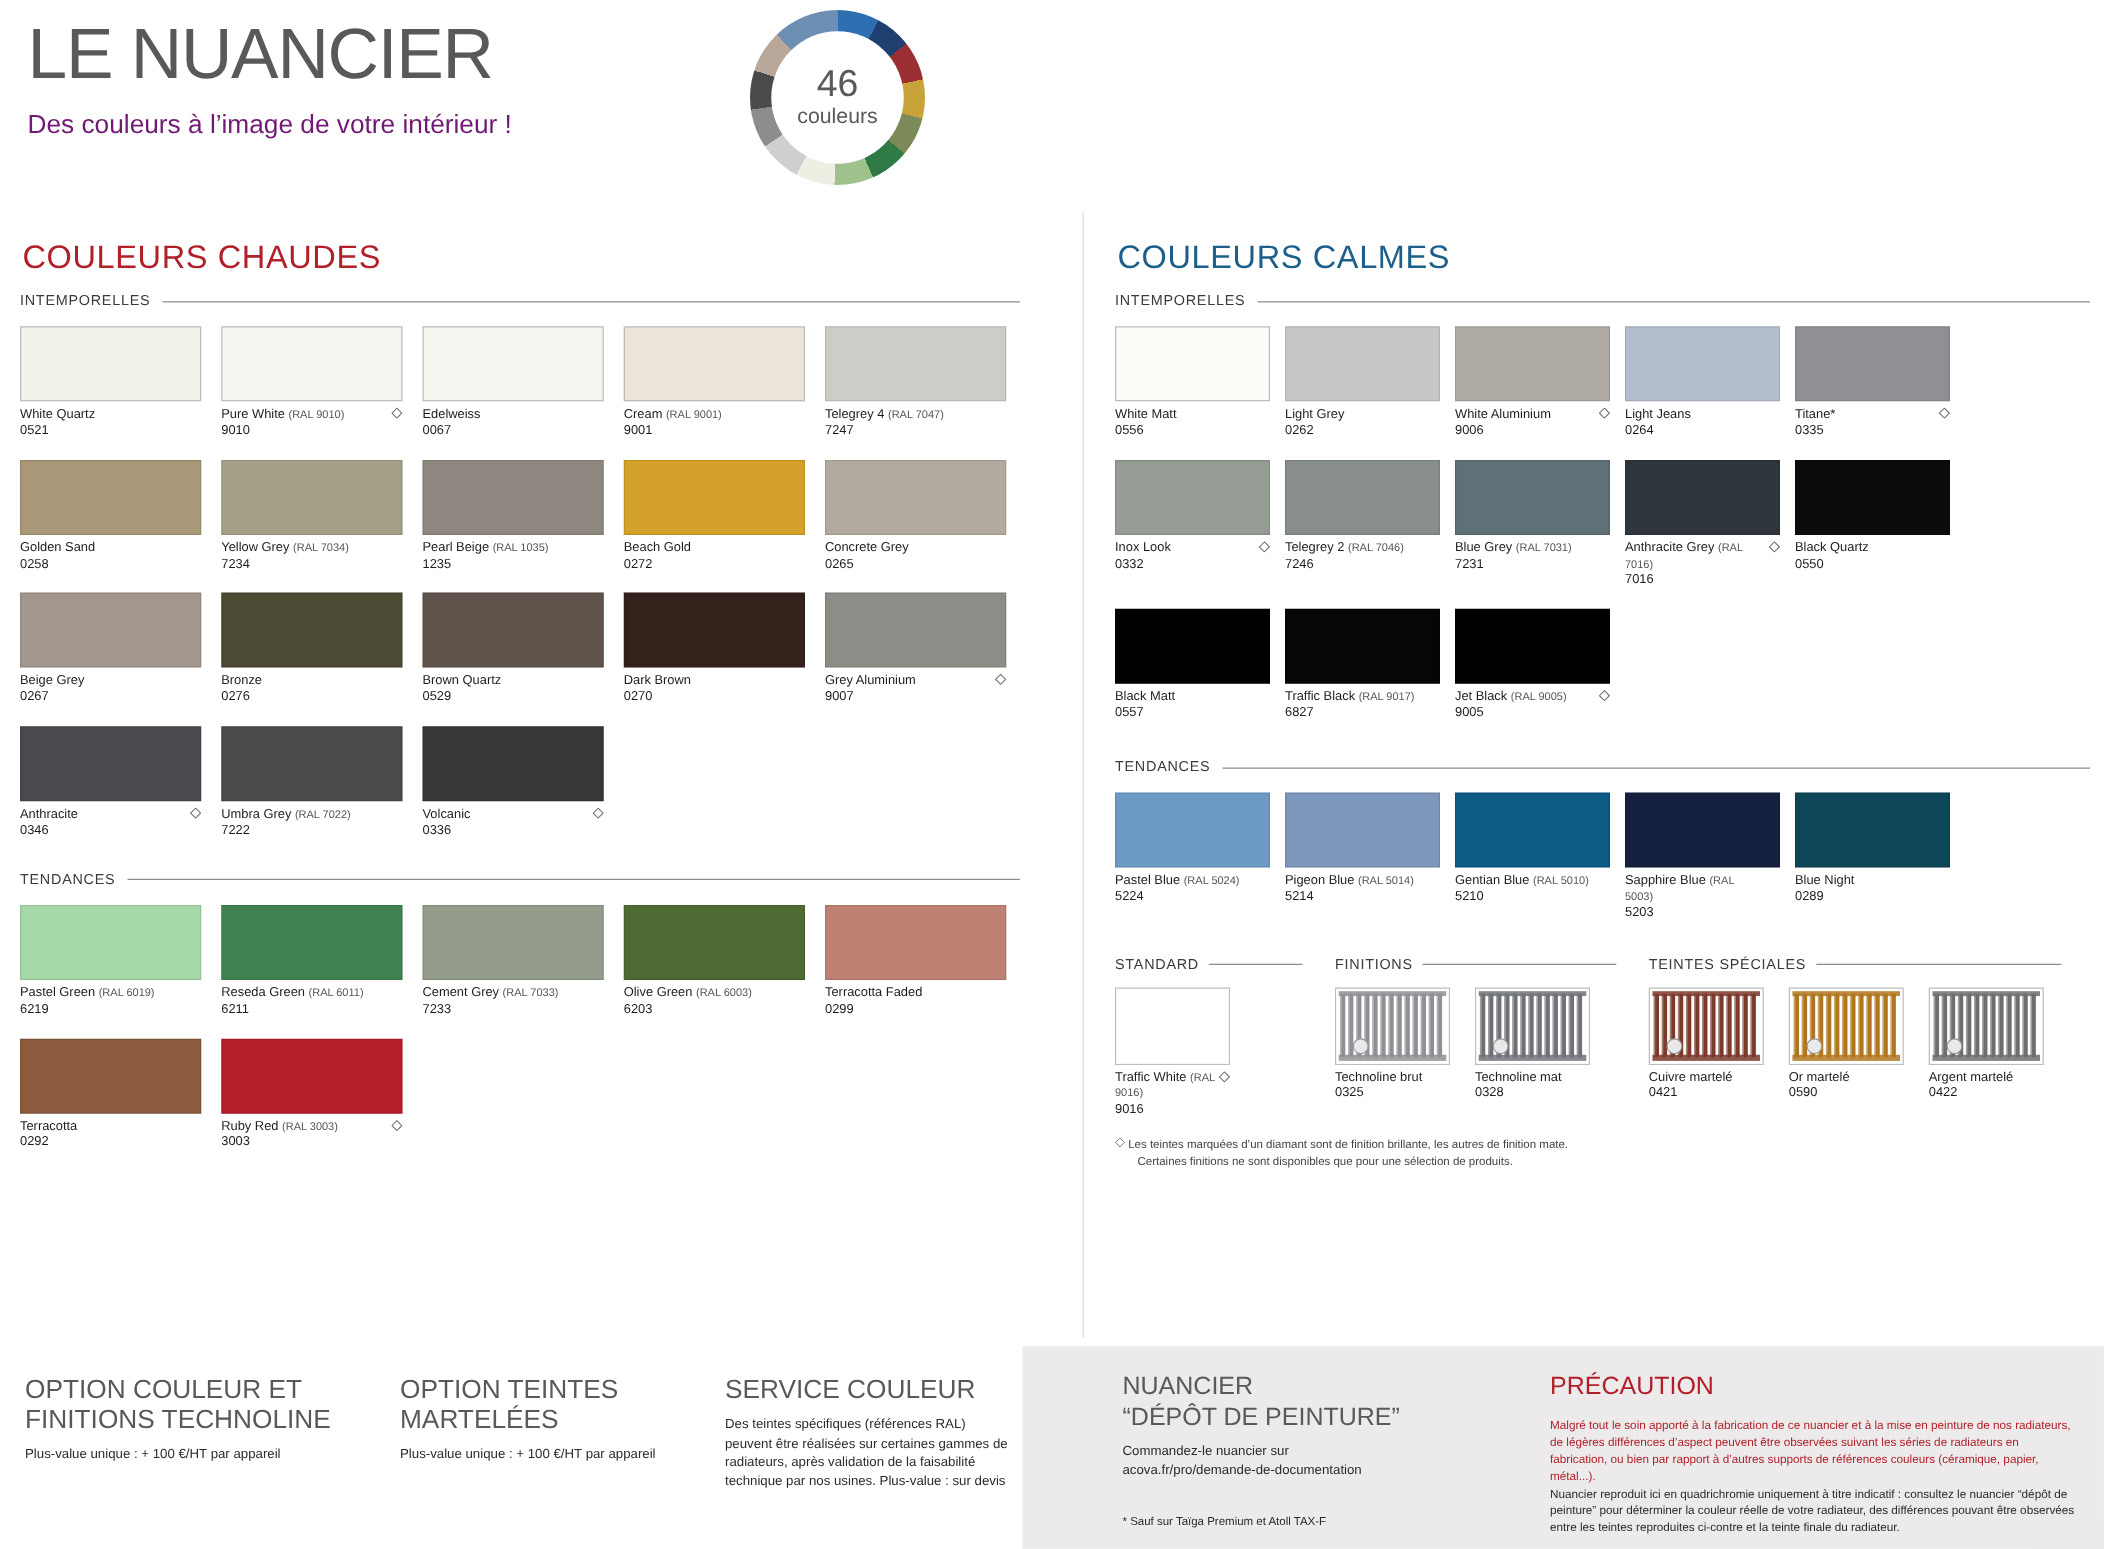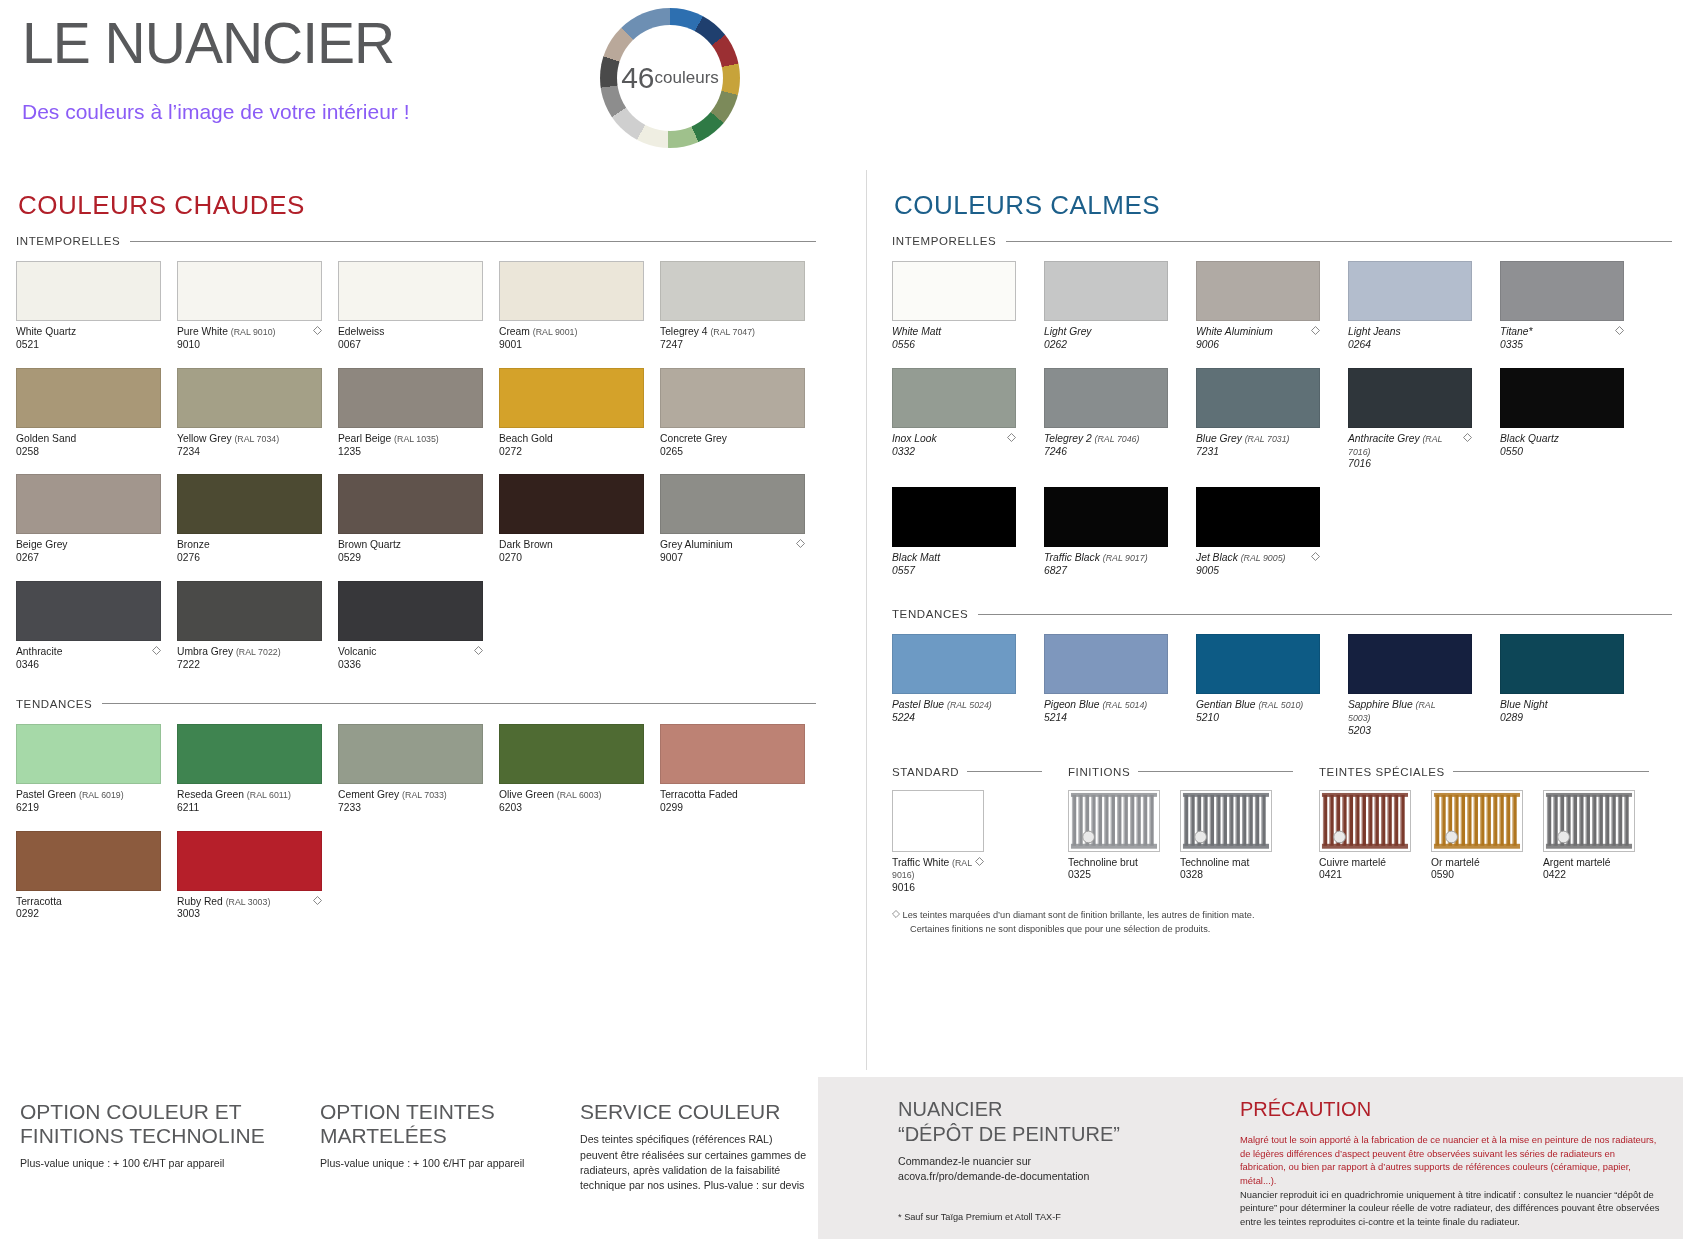--- a/index.html
+++ b/index.html
@@ -12,21 +12,21 @@
     overflow:hidden;
   }
   .page{position:relative;width:1683px;height:1239px;}
 
   
   .header{position:absolute;left:22px;top:14px;width:760px;height:140px;}
   .title{
     font-size:57px;letter-spacing:-1px;font-weight:400;color:#58595b;
     line-height:1.05;margin:0;padding:0;
   }
-  .subtitle{font-size:21px;color:#8b5cf6;margin-top:26px;}
+  .subtitle{font-size:21px;color:#701a75;margin-top:14px;}
   .wheel{position:absolute;left:600px;top:8px;width:140px;height:140px;}
   .wheel-outer{
     position:absolute;left:0;top:0;width:140px;height:140px;border-radius:50%;
     background:conic-gradient(
       #2d6fb0 0deg 28deg,
       #1f3f6e 28deg 52deg,
       #9b2f33 52deg 78deg,
       #c7a33a 78deg 104deg,
       #7c8a5a 104deg 130deg,
       #2f7a45 130deg 156deg,
@@ -34,21 +34,21 @@
       #efeee2 182deg 208deg,
       #cfcfcf 208deg 236deg,
       #8d8d8d 236deg 262deg,
       #4a4a4a 262deg 288deg,
       #b9a89a 288deg 316deg,
       #6d8fb3 316deg 360deg
     );
   }
   .wheel-inner{
     position:absolute;left:17px;top:17px;width:106px;height:106px;border-radius:50%;
-    background:#fff;display:flex;align-items:center;justify-content:center;
+    background:#fff;display:flex;flex-direction:column;align-items:center;justify-content:center;
   }
   .wheel-num{font-size:30px;color:#58595b;font-weight:400;line-height:1;}
   .wheel-lbl{font-size:17px;color:#58595b;line-height:1.2;}
 
   .divider-v{position:absolute;left:866px;top:170px;width:1px;height:900px;background:#d9d9d9;}
 
   
   .col-left{position:absolute;left:16px;top:190px;width:800px;}
   .col-right{position:absolute;left:892px;top:190px;width:780px;}
 
@@ -70,21 +70,21 @@
   .nm .ral{font-size:8.8px;color:#555;}
   .code{font-size:10.3px;color:#1d1d1d;line-height:1.25;}
   .dia{position:absolute;right:0;top:0px;width:9px;height:9px;}
   .dia svg{display:block;}
 
   .grid-wide{gap:0 16px;}
   .grid-wide .swatch,.grid-wide .chip{width:145px;}
 
   
   .col-right .swatch,.col-right .chip{width:124px;}
-  .col-right .grid{gap:0 28px;font-style:italic;}
+  .col-right .grid{gap:0 12px;}
 
   
   .panels{display:flex;gap:26px;margin-top:12px;}
   .panel{flex:0 0 auto;}
   .panel-head{display:flex;align-items:center;gap:8px;margin-bottom:12px;}
   .panel-head .lbl{font-size:11.5px;letter-spacing:.6px;color:#3b3b3b;white-space:nowrap;}
   .panel-head .rule{flex:1;height:1px;background:#8c8c8c;}
   .panel-items{display:flex;gap:20px;}
   .pitem{width:92px;}
   .pchip{width:92px;height:62px;border:1px solid #bdbdbd;box-sizing:border-box;background:#fff;position:relative;overflow:hidden;}

